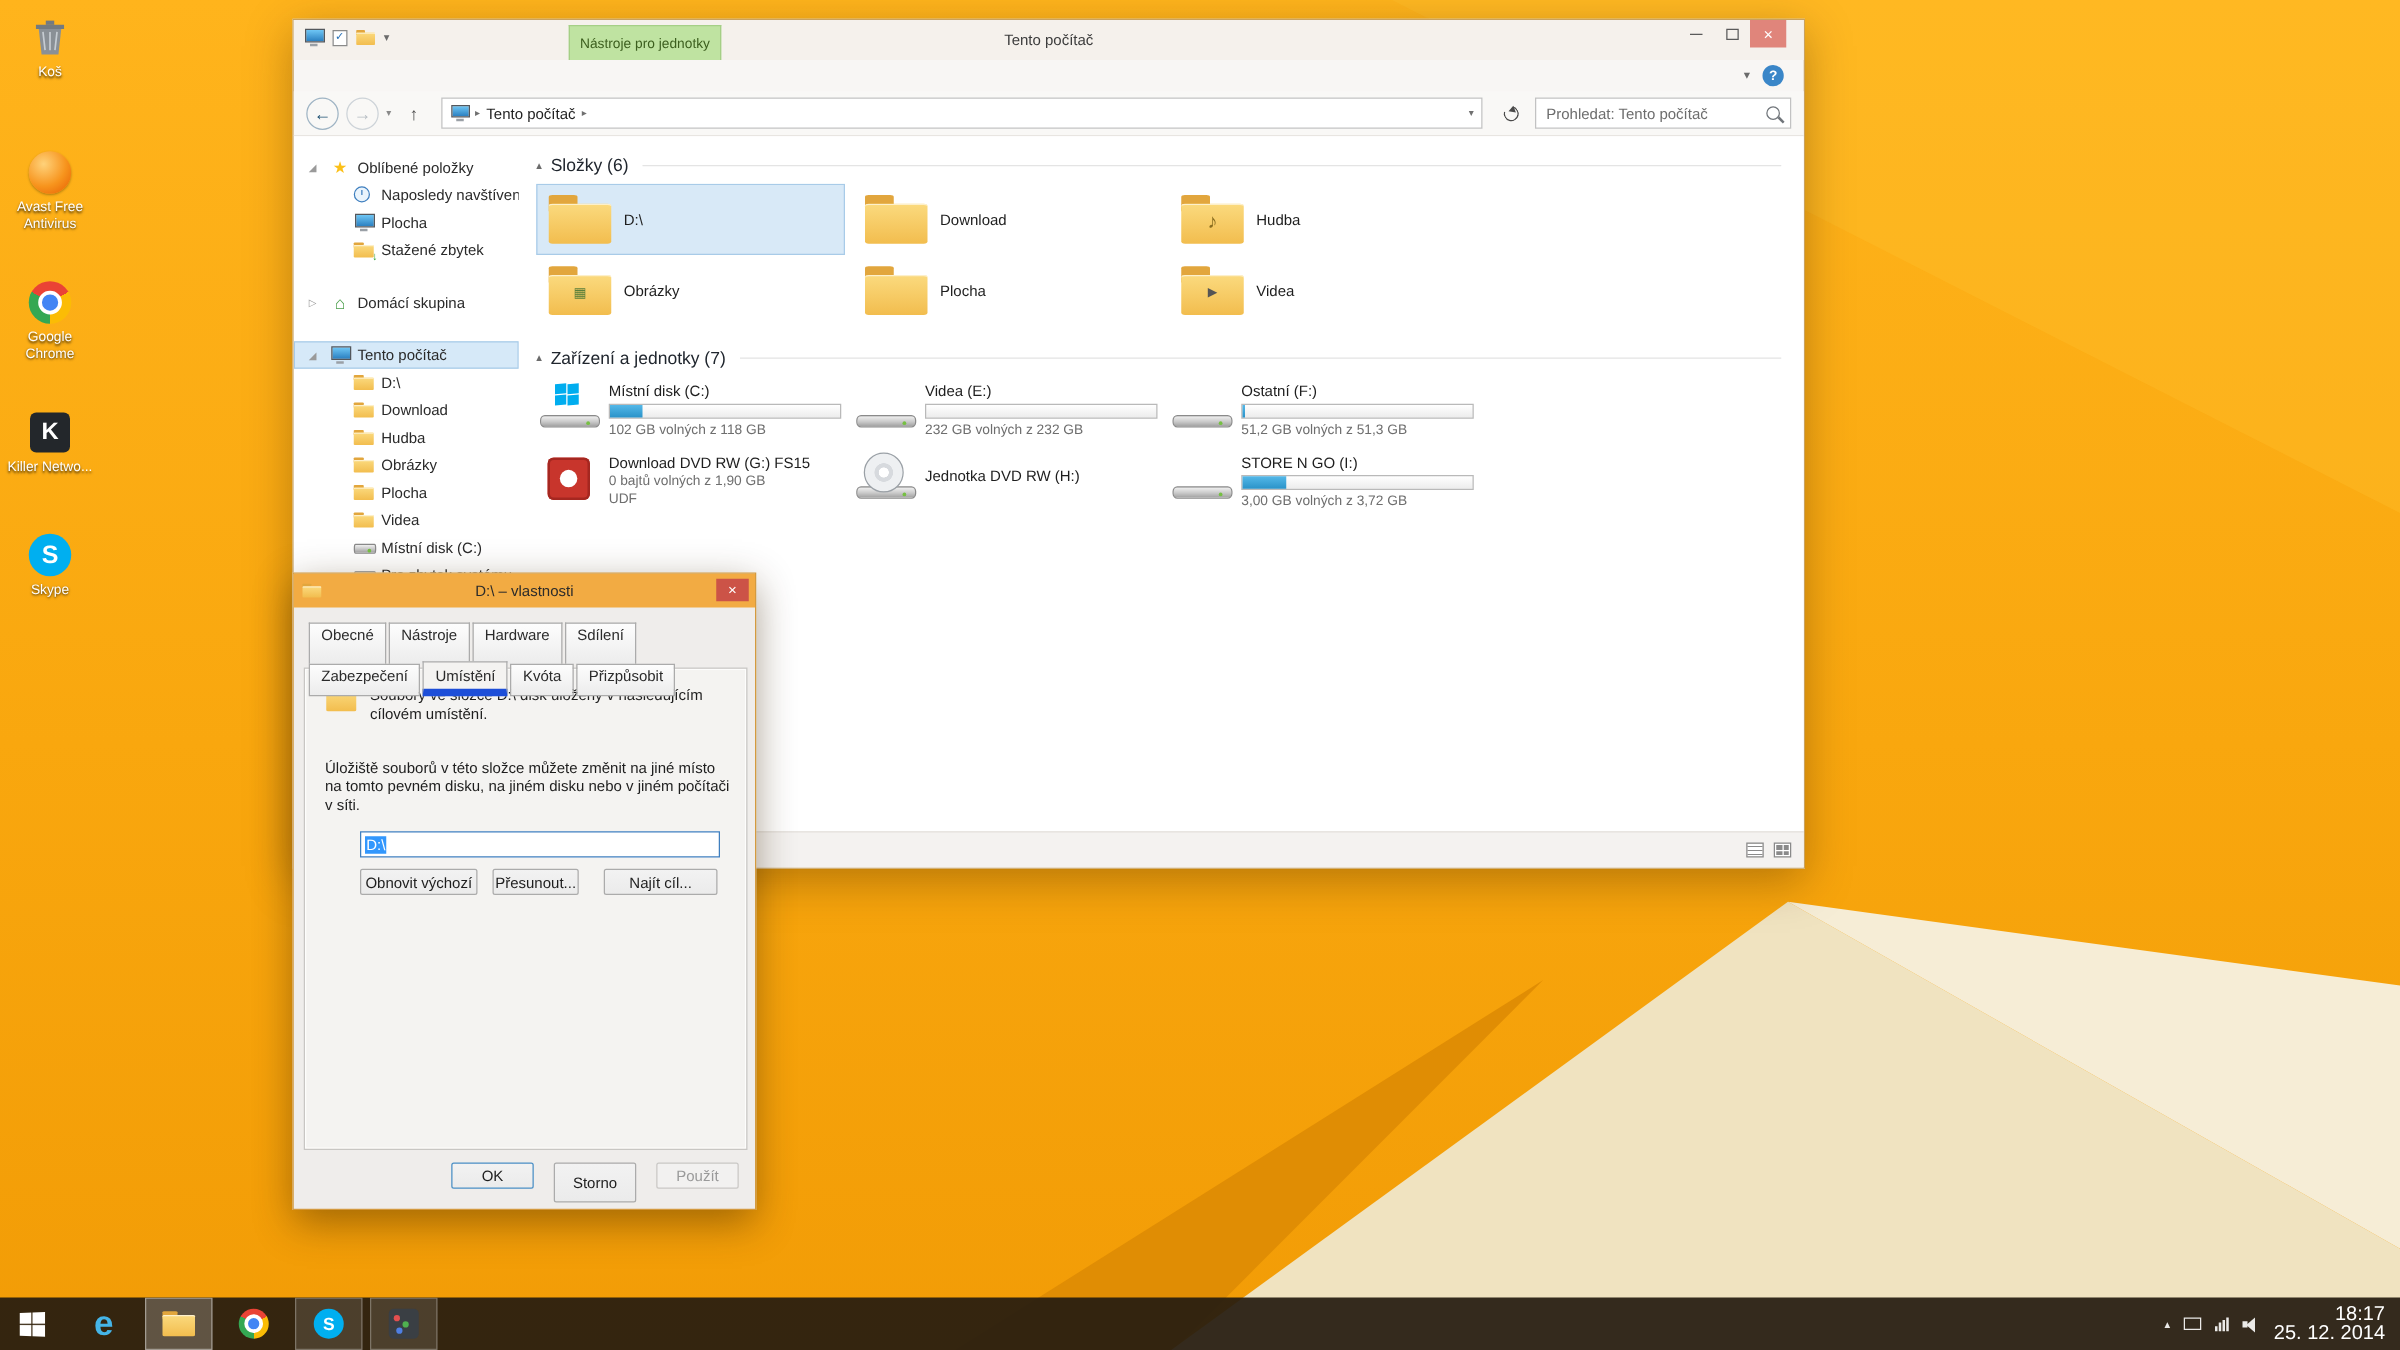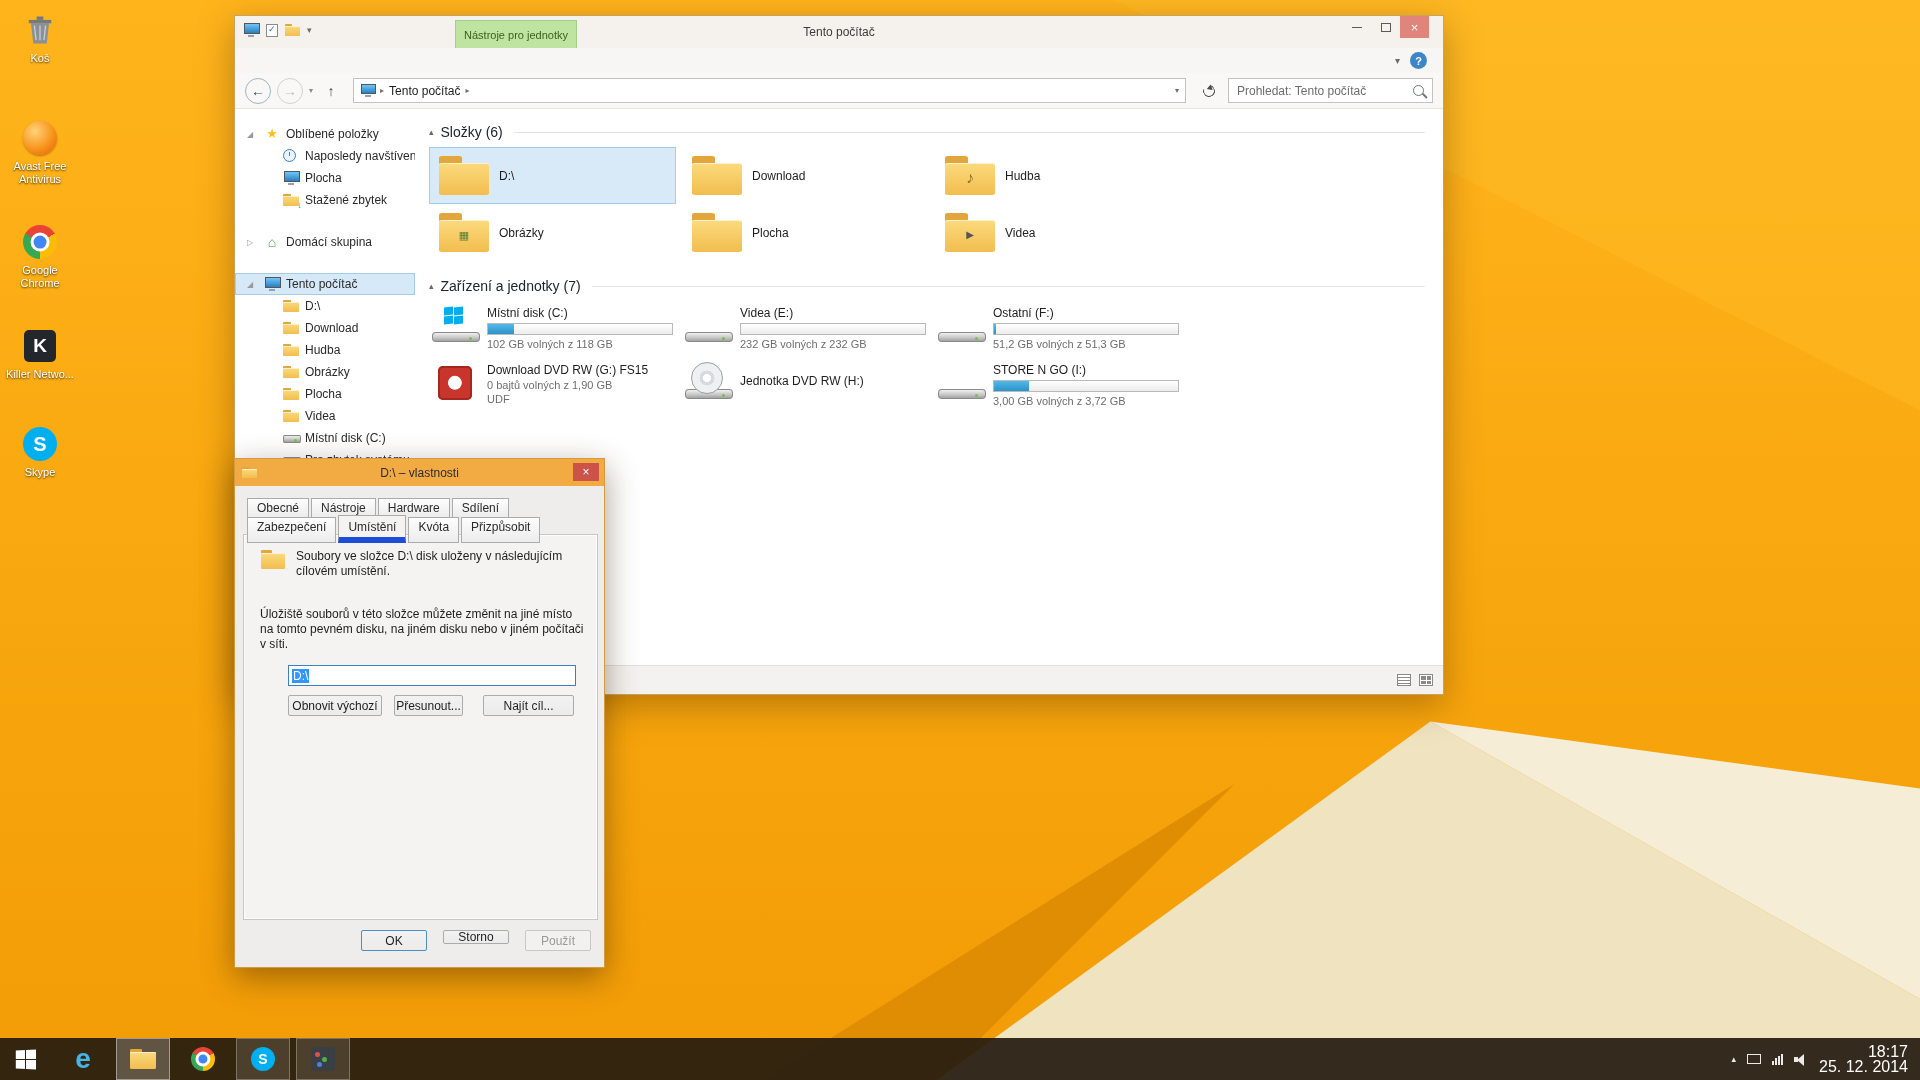--- a/index.html
+++ b/index.html
@@ -132,37 +132,37 @@
 
 #dialog{position:absolute;left:234px;top:458px;width:371px;height:510px;background:#efedeb;
   border:1px solid #d49a3f;box-shadow:0 10px 30px rgba(60,35,0,.45);z-index:20}
 #dlg-titlebar{position:absolute;left:0;top:0;right:0;height:27px;background:#f2ab43;display:flex;align-items:center}
 #dlg-title{position:absolute;left:50%;transform:translateX(-50%);font-size:12px;color:#2b2b2b;white-space:nowrap}
 #dlg-sysicon{margin-left:7px;width:15px;height:12px}
 #dlg-close{position:absolute;right:5px;top:4px;width:26px;height:18px;background:#cc5347;color:#fff;font-size:12px;display:flex;align-items:center;justify-content:center}
 #dlg-tabs{position:absolute;left:12px;top:39px;z-index:3}
 .tab-row{display:flex}
 .dtab{padding:2px 9px 3px;background:linear-gradient(#fdfdfd,#ececec);border:1px solid #ababab;margin-right:2px;font-size:12px;color:#2b2b2b}
-.tab-row.r1 .dtab{border-bottom:none;padding-bottom:2px}
+.tab-row.r1 .dtab{border-bottom:none;padding-bottom:16px}
 .tab-row.r2{margin-top:0}
 .dtab.active{background:#f4f3f1;position:relative;z-index:5;margin-top:-2px;padding-top:4px;border-bottom:6px solid #1d4ed8}
 #dlg-panel{position:absolute;left:8px;top:75px;width:355px;height:386px;background:#f4f3f1;border:1px solid #c8c6c3;box-shadow:inset 0 0 0 1px #fdfdfc;z-index:2}
 #loc-icon{position:absolute;left:16px;top:14px;width:26px;height:21px}
 #dlg-intro{position:absolute;left:52px;top:14px;width:292px;line-height:15px;color:#1e1e1e}
 #dlg-desc{position:absolute;left:16px;top:72px;width:324px;line-height:15px;color:#1e1e1e}
 #path-input{position:absolute;left:44px;top:130px;width:288px;height:21px;background:#fff;border:1px solid #3f7fbf;display:flex;align-items:center;padding:0 3px;font-size:12px}
 #path-input .sel{background:#3297fd;color:#fff;padding:0 1px}
 .btn{display:inline-flex;align-items:center;justify-content:center;background:linear-gradient(#f2f2f2,#ebebeb);
   border:1px solid #ababab;font-size:12px;border-radius:2px;color:#1e1e1e}
 .btn.disabled{color:#9a9a9a;border-color:#c9c7c5;background:#f2f1f0}
 #btn-restore{position:absolute;left:44px;top:160px;width:94px;height:21px}
 #btn-move{position:absolute;left:150px;top:160px;width:69px;height:21px}
 #btn-find{position:absolute;left:239px;top:160px;width:91px;height:21px}
 #btn-ok{position:absolute;left:126px;top:471px;width:66px;height:21px;border-color:#4a8fc6}
-#btn-cancel{position:absolute;left:208px;top:471px;width:66px;height:14px}
+#btn-cancel{position:absolute;left:208px;top:471px;width:66px;height:32px}
 #btn-apply{position:absolute;left:290px;top:471px;width:66px;height:21px}
 
 
 #taskbar{position:absolute;left:0;bottom:0;width:100%;height:42px;background:rgba(38,28,16,.93);display:flex;align-items:center;z-index:50}
 #start-btn{width:50px;height:42px;display:flex;align-items:center;justify-content:center}
 .winlogo{display:grid;grid-template-columns:10px 10px;grid-template-rows:9px 9px;gap:1px;transform:perspective(70px) rotateY(-16deg)}
 .winlogo i{background:#fff}
 .tb-btn{width:54px;height:42px;display:flex;align-items:center;justify-content:center;margin-left:6px}
 .tb-btn.running{background:rgba(255,255,255,.12);box-shadow:inset 0 0 0 1px rgba(255,255,255,.28)}
 .tb-btn.active{background:rgba(255,255,255,.22);box-shadow:inset 0 0 0 1px rgba(255,255,255,.42)}

